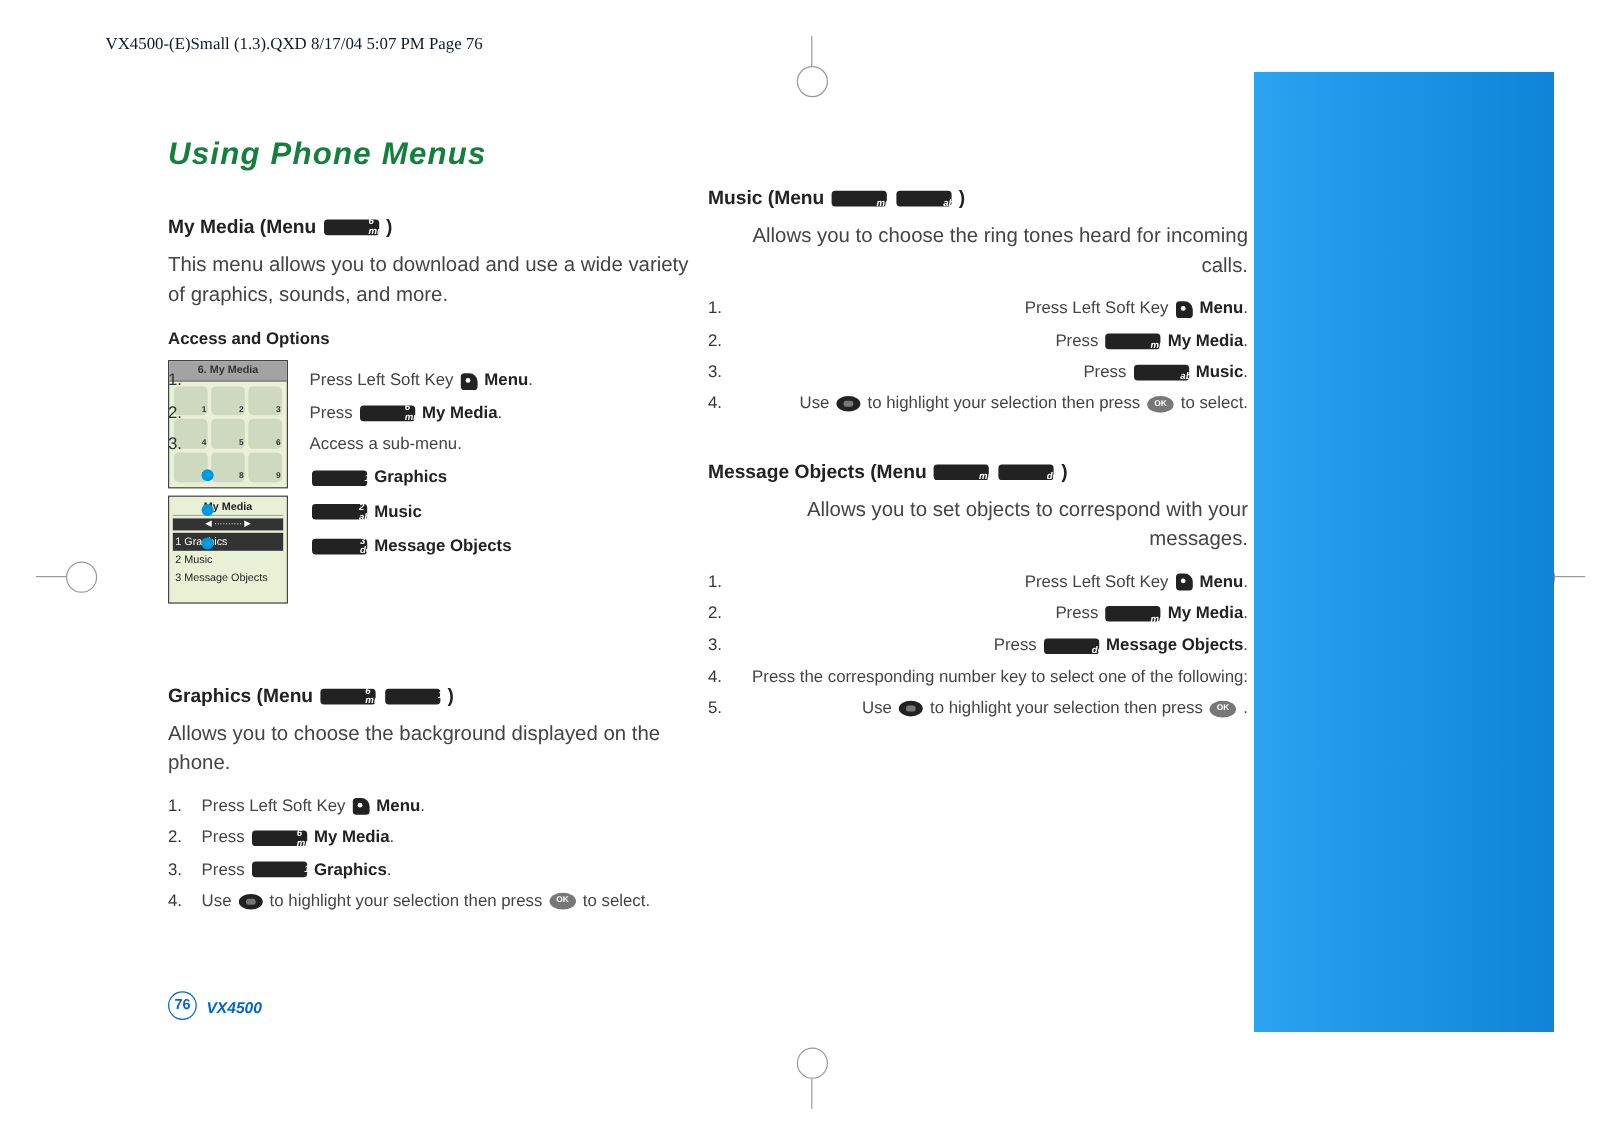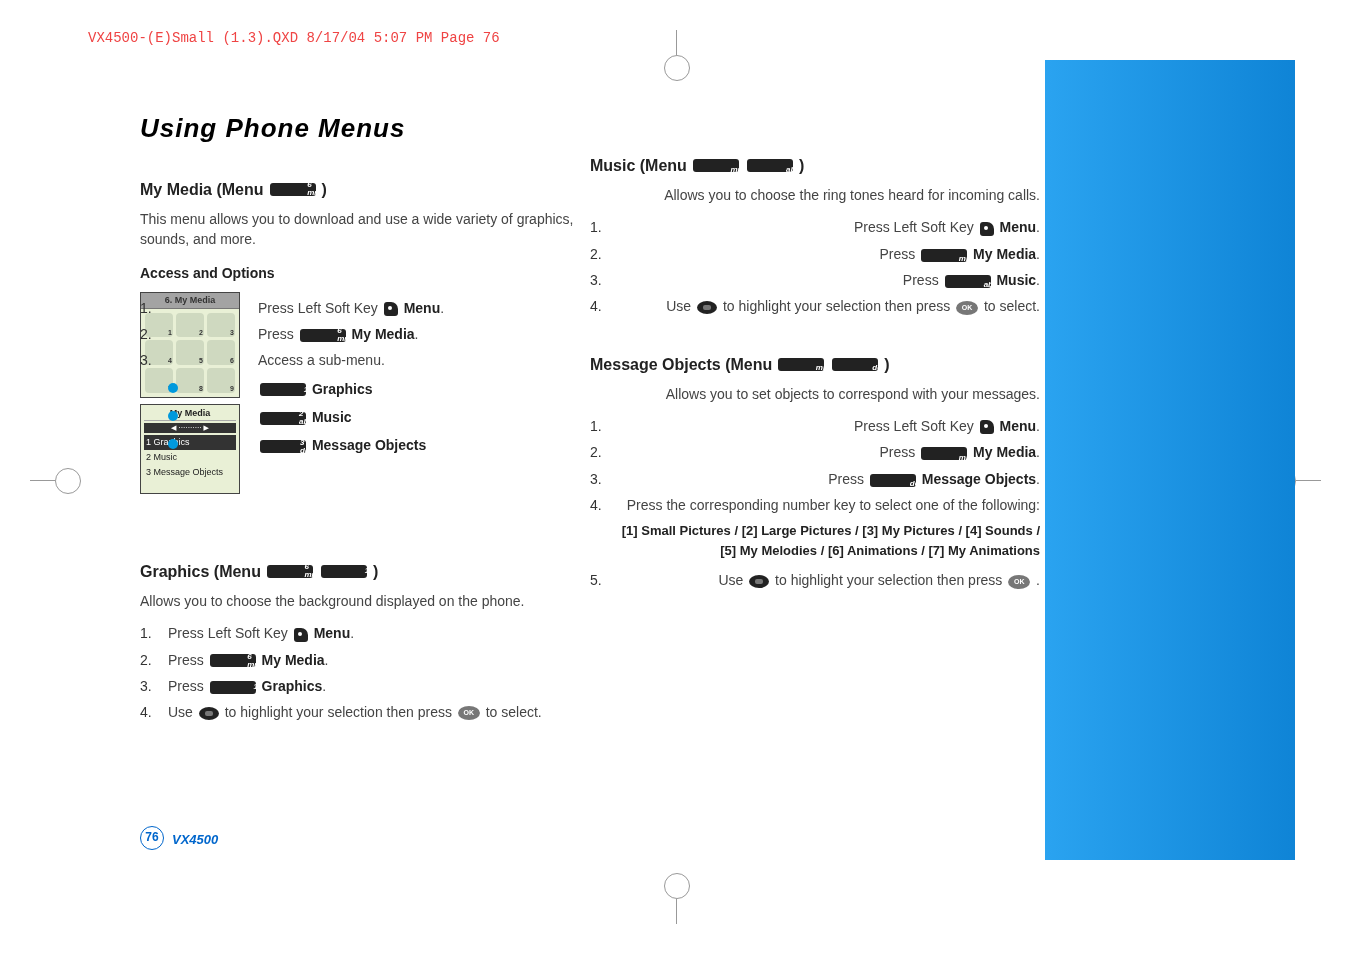--- a/index.html
+++ b/index.html
@@ -9,23 +9,23 @@
     height: 954px;
     background: #fff;
     position: relative;
     overflow: hidden;
     color: #333;
   }
   .header-line {
     position: absolute;
     top: 30px;
     left: 88px;
-    font-family: Liberation Mono, monospace;
+    font-family: Liberation Serif, serif;
     font-size: 14px;
-    color: #ef4444;
+    color: #0f172a;
   }
   .crop-mark-top {
     position: absolute;
     top: 30px;
     left: 50%;
     transform: translateX(-50%);
     width: 40px;
     height: 40px;
   }
   .crop-mark-top::before {
@@ -121,42 +121,42 @@
     top: 60px;
     width: 250px;
     height: 800px;
     background: linear-gradient(to right, #2aa3f0, #0f84d6);
   }
 
   .chapter-title {
     font-size: 26px;
     font-weight: bold;
     font-style: italic;
-    color: #000000;
+    color: #15803d;
     letter-spacing: 1px;
     margin-bottom: 30px;
   }
 
   h2.section {
     font-size: 16px;
     font-weight: bold;
     color: #222;
     margin: 18px 0 8px 0;
     display: flex;
     align-items: center;
     gap: 4px;
   }
   h3.sub {
     font-size: 14px;
     font-weight: bold;
     color: #222;
     margin: 14px 0 8px 0;
   }
   p.intro {
-    font-size: 14px;
+    font-size: 17px;
     color: #444;
     margin-bottom: 12px;
   }
 
   ol.steps {
     list-style: none;
     counter-reset: step;
     font-size: 14px;
     color: #444;
   }
@@ -497,18 +497,17 @@
     <span class="key">3 def</span>
     <span>)</span>
   </h2>
   <p class="intro">Allows you to set objects to correspond with your messages.</p>
   <ol class="steps">
     <li><span>Press Left Soft Key </span><span class="soft-key"></span> <b class="cmd">Menu</b><span>.</span></li>
     <li><span>Press </span><span class="key">6 mno</span> <b class="cmd">My Media</b><span>.</span></li>
     <li><span>Press </span><span class="key">3 def</span> <b class="cmd">Message Objects</b><span>.</span></li>
     <li><span>Press the corresponding number key to select one of the following:</span></li>
   </ol>
-  <div class="opts">[1] Small Pictures / [2] Large Pictures / [3] My Pictures / [4] Sounds / [5] My Melodies / [6] Animations / [7] My Animations</div>
   <ol class="steps" start="5" style="counter-reset: step 4">
     <li><span>Use </span><span class="nav-key"></span><span> to highlight your selection then press </span><span class="ok-key">OK</span><span> .</span></li>
   </ol>
 
 </div>
 
 </body></html>

